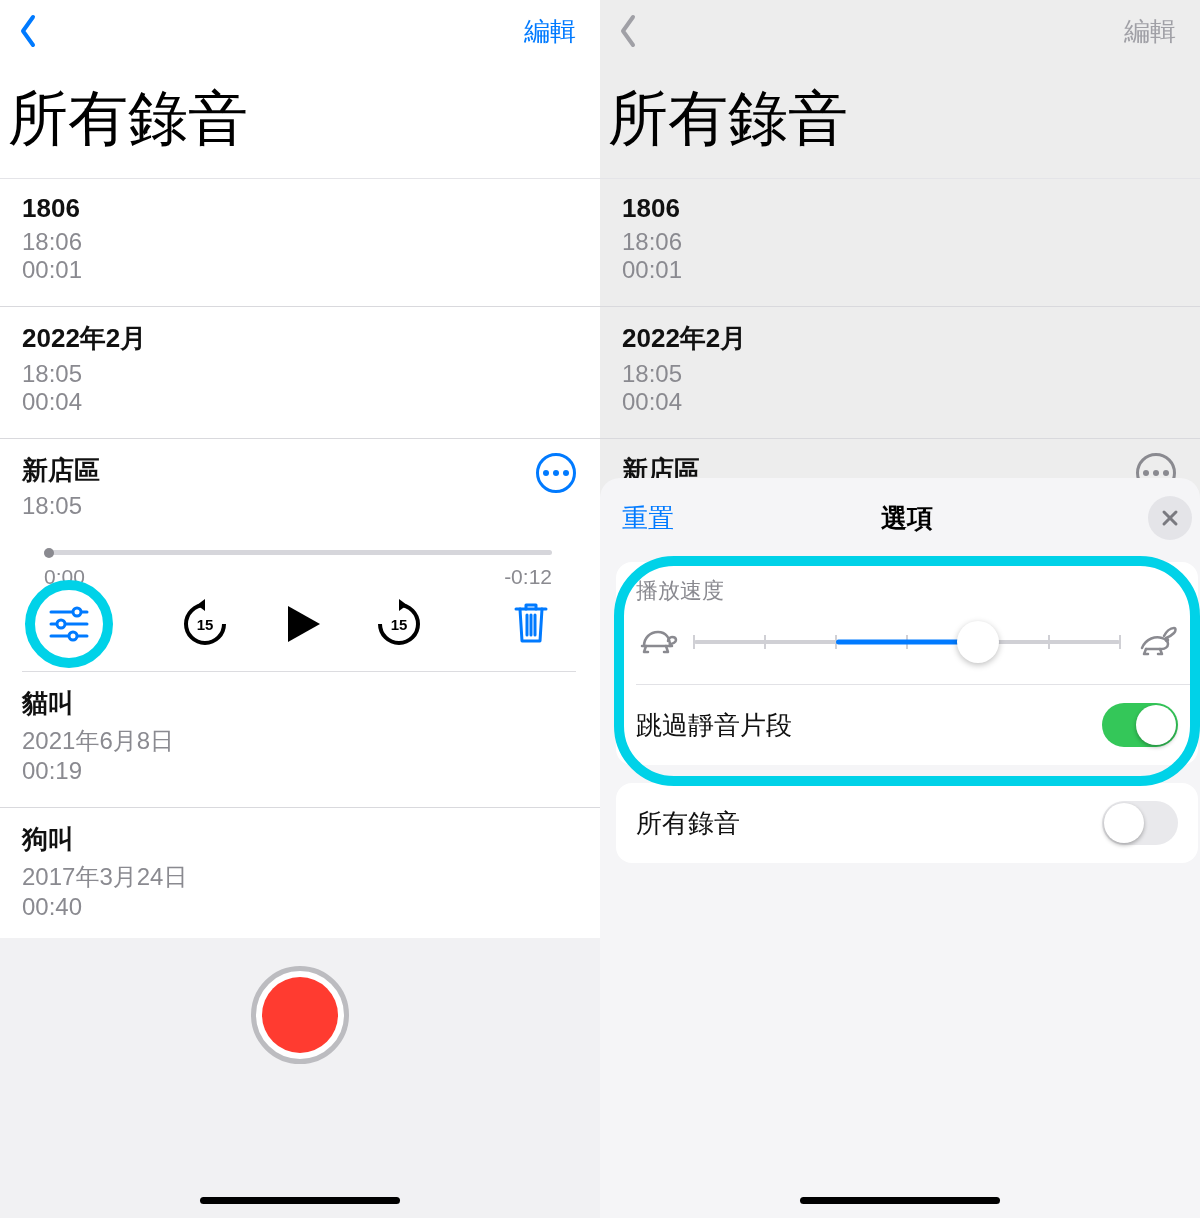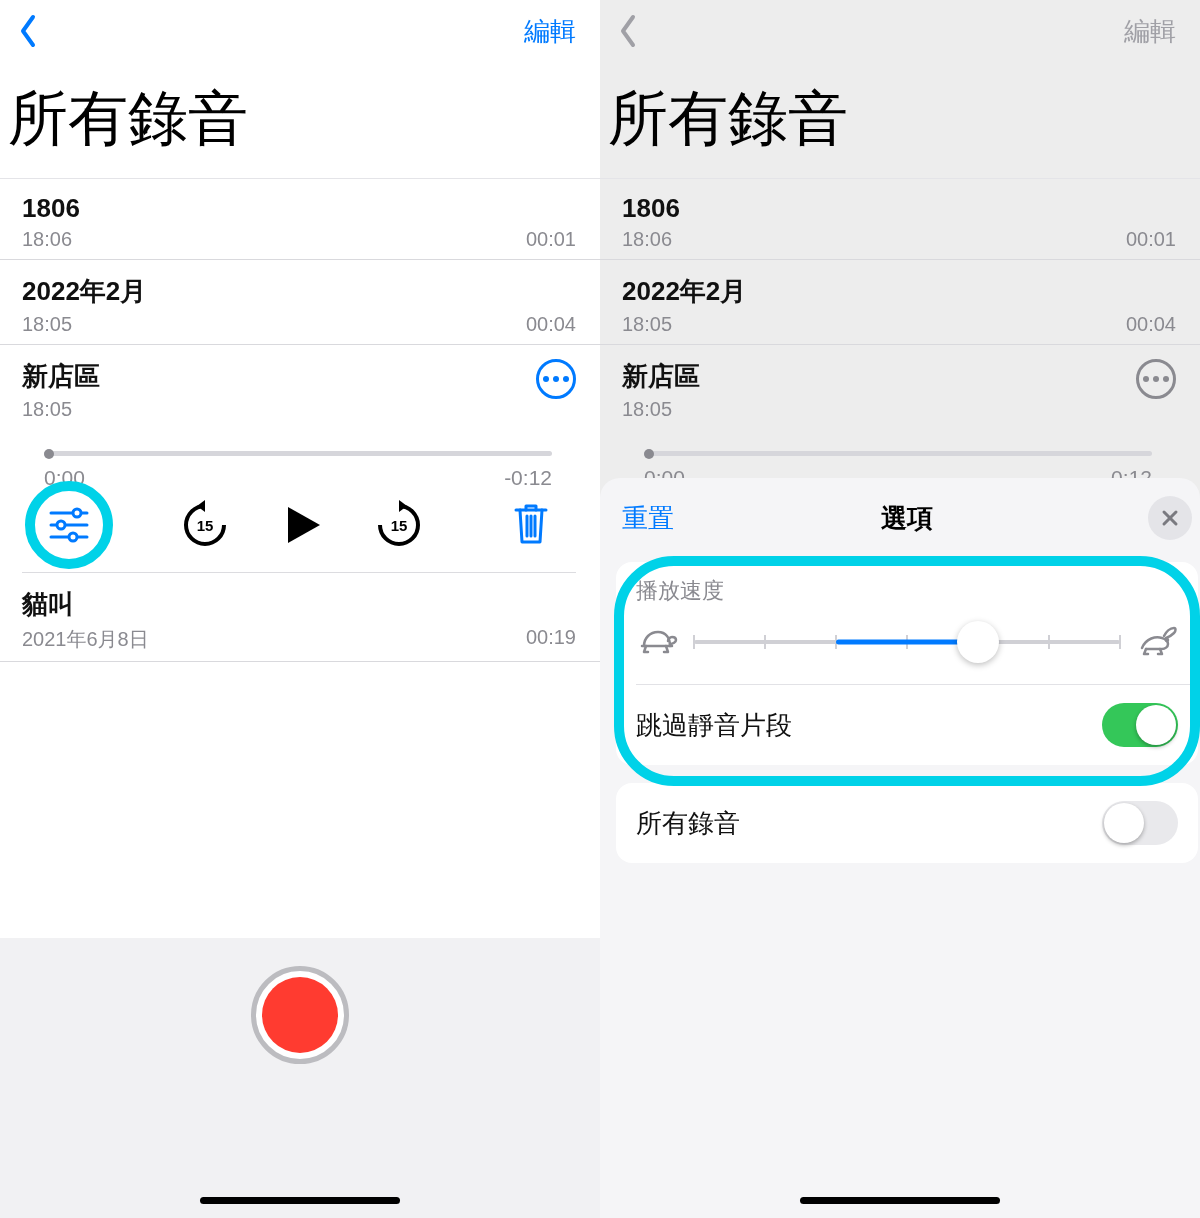--- a/index.html
+++ b/index.html
@@ -34,34 +34,35 @@
   h1.page-title {
     font-size: 60px;
     font-weight: 400;
     margin: 20px 0 18px 8px;
     color: #000;
   }
 
   .list { }
   .row {
     border-bottom: 1px solid #d9d9dd;
-    padding: 14px 24px 8px 22px;
+    padding: 14px 24px 22px 22px;
   }
   .row.first { border-top: 1px solid #e4e4e8; }
   .row .title {
     font-size: 26px;
     font-weight: 600;
     color: #111;
     margin-bottom: 4px;
   }
   .row .meta {
     display: flex;
     justify-content: space-between;
-    font-size: 20px;
+    font-size: 24px;
     color: #8a8a90;
+    flex-direction: column;
   }
 
   
   .row.selected { padding-bottom: 0; border-bottom: none; }
   .selected-head {
     display: flex;
     justify-content: space-between;
     align-items: flex-start;
   }
   .more-btn {
@@ -331,20 +332,27 @@
           </svg>
         </div>
       </div>
     </div>
 
     <div class="row">
       <div class="title">貓叫</div>
       <div class="meta">
           <span>2021年6月8日</span>
           <span>00:19</span>
+        </div>
+    </div>
+    <div class="row">
+      <div class="title">狗叫</div>
+      <div class="meta">
+          <span>2017年3月24日</span>
+          <span>00:40</span>
         </div>
     </div>
   </div>
 
   <div class="record-bar">
     <div class="record-btn">
         <div class="inner"></div>
       </div>
     <div class="home-ind"></div>
   </div>

